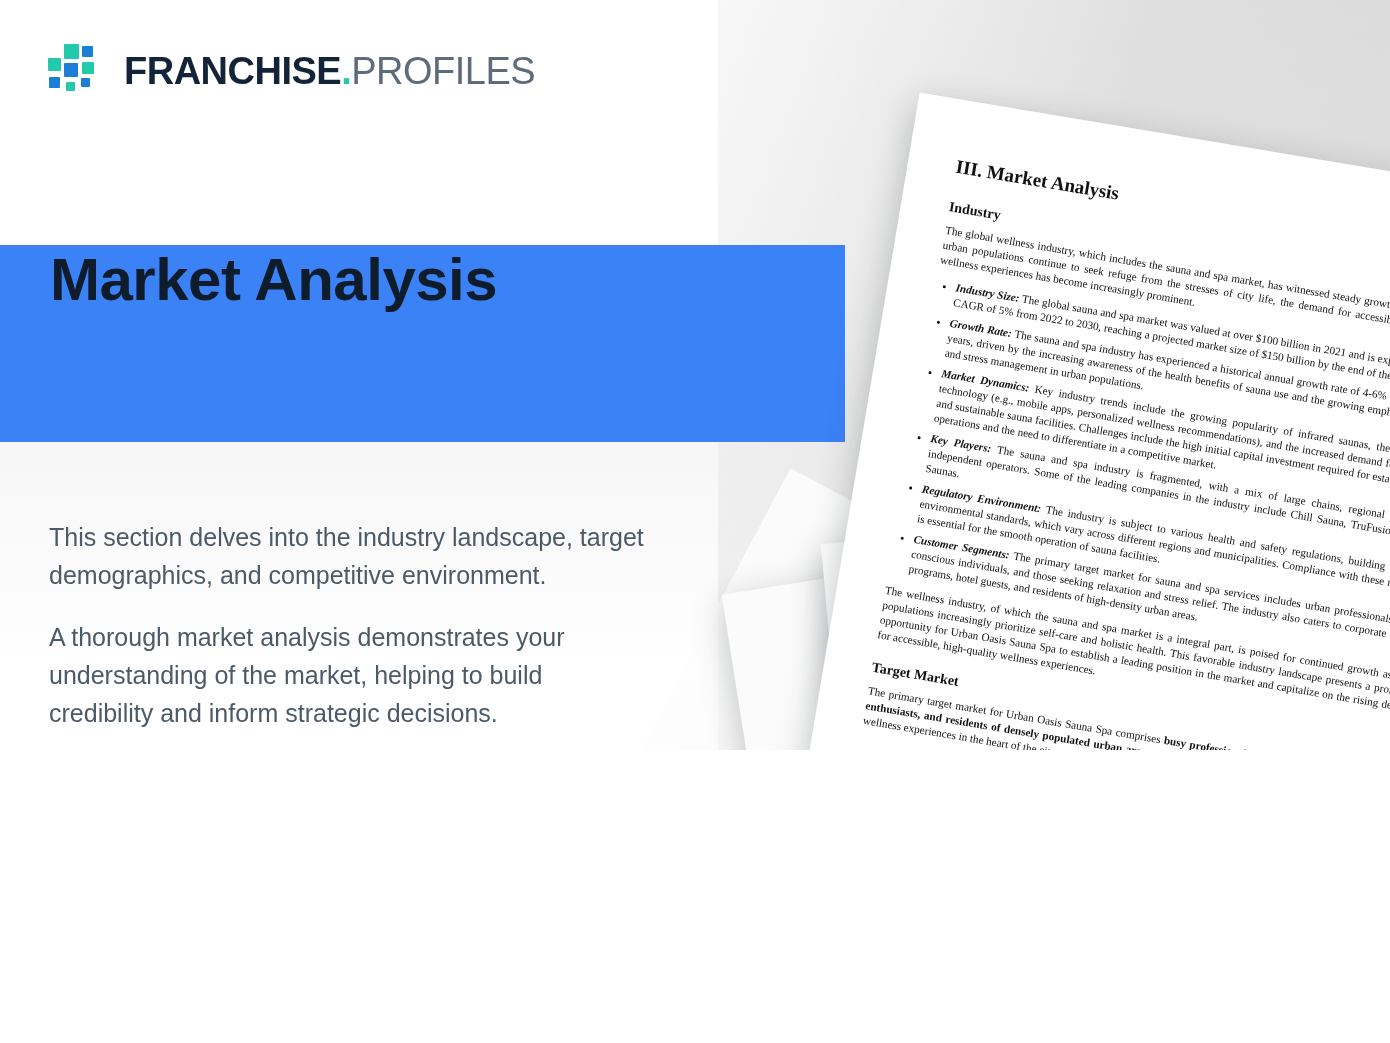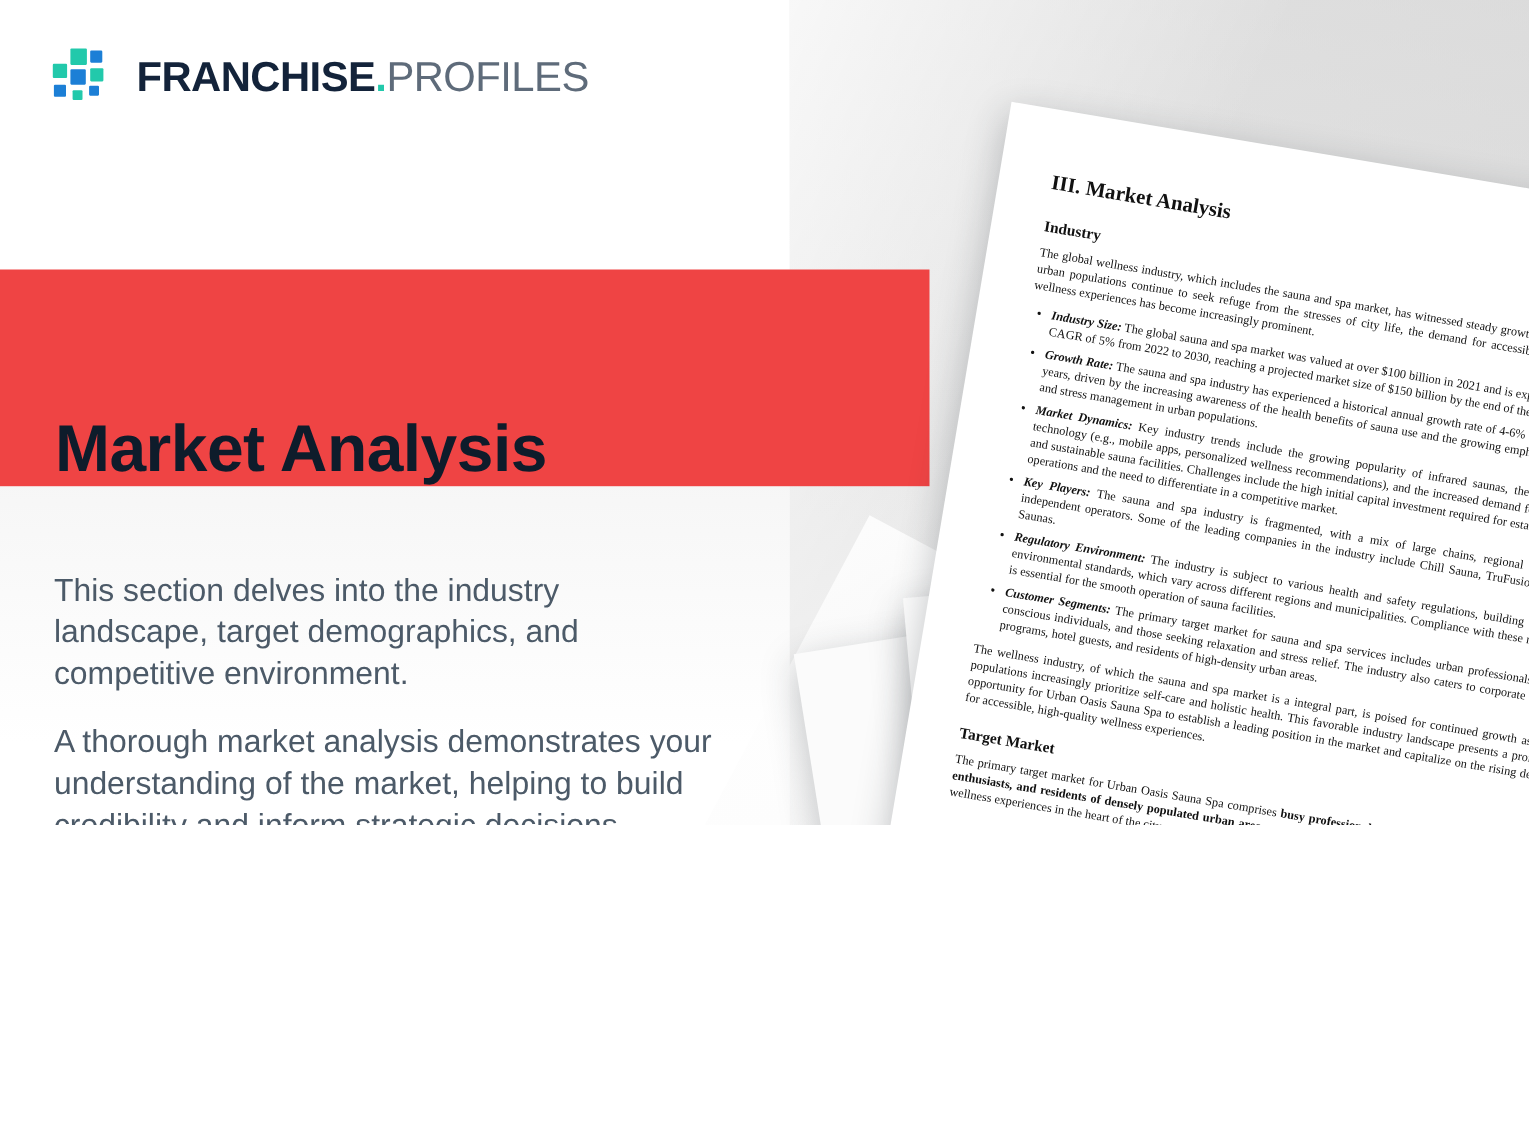--- a/index.html
+++ b/index.html
@@ -57,35 +57,35 @@
     white-space: nowrap;
   }
   .wordmark .bold { font-weight: 700; color: #13233a; }
   .wordmark .dot { font-weight: 700; color: #22c9ab; }
   .wordmark .light { font-weight: 400; color: #5e6b7a; }
 
   
   .banner {
     position: absolute; left: 0; top: 245px;
     width: 845px; height: 197px;
-    background: #ef4444;
-    display: flex; align-items: flex-end;
+    background: #3b82f6;
+    display: flex; align-items: flex-start;
   }
   .banner h1 {
     margin-left: 50px;
     font-size: 60px; font-weight: 700; color: #0e1c2b;
     letter-spacing: -0.5px;
   }
 
   
   .body-copy {
     position: absolute; left: 49px; top: 518px;
     width: 600px;
     color: #4c5a68;
-    font-size: 29px;
+    font-size: 25px;
     line-height: 38px;
     font-weight: 400;
   }
   .body-copy p { margin-bottom: 24px; }
   .body-copy p:last-child { margin-bottom: 16px; }
 
   
   .docs { position: absolute; left: 700px; top: 120px; width: 720px; height: 960px; }
   .doc {
     position: absolute;

